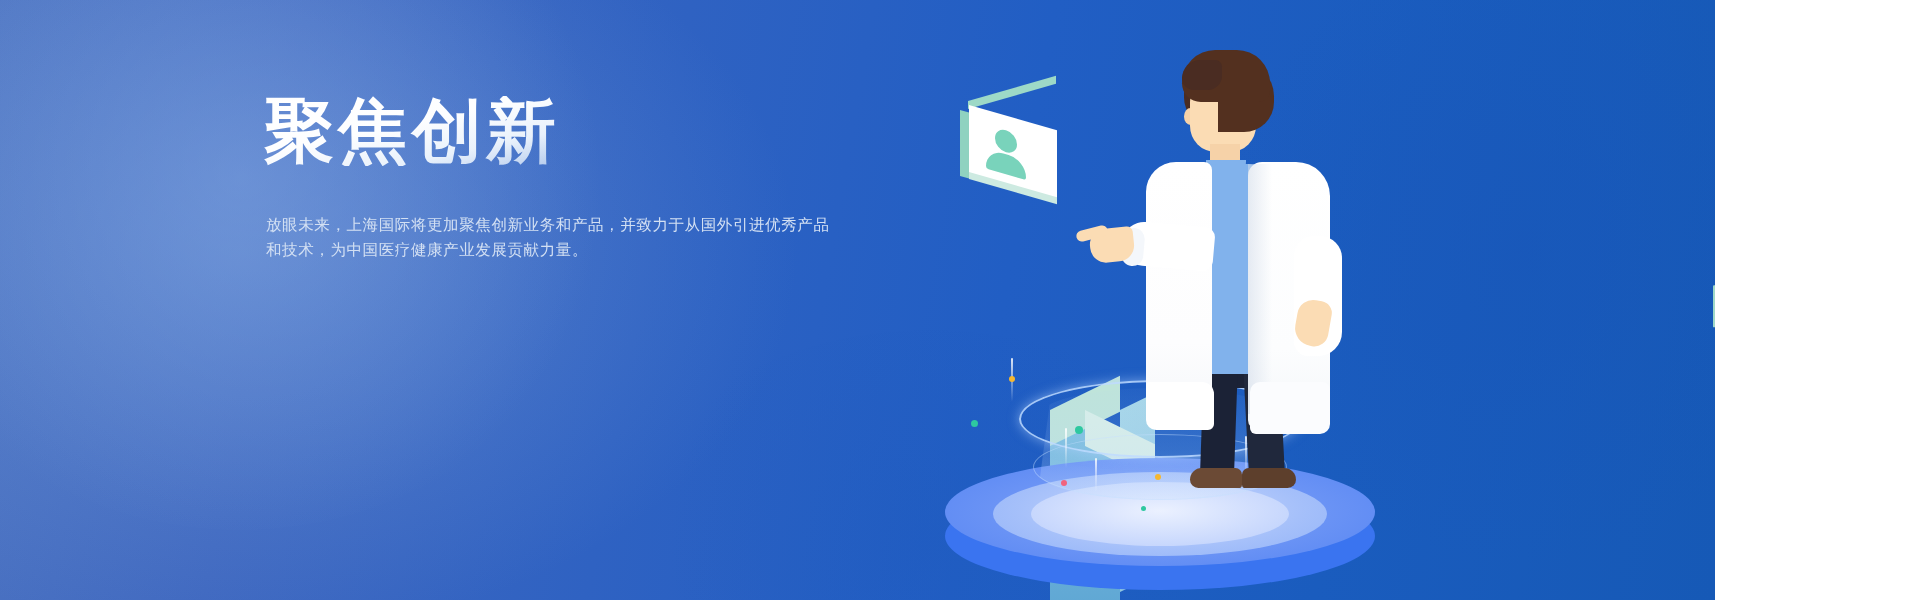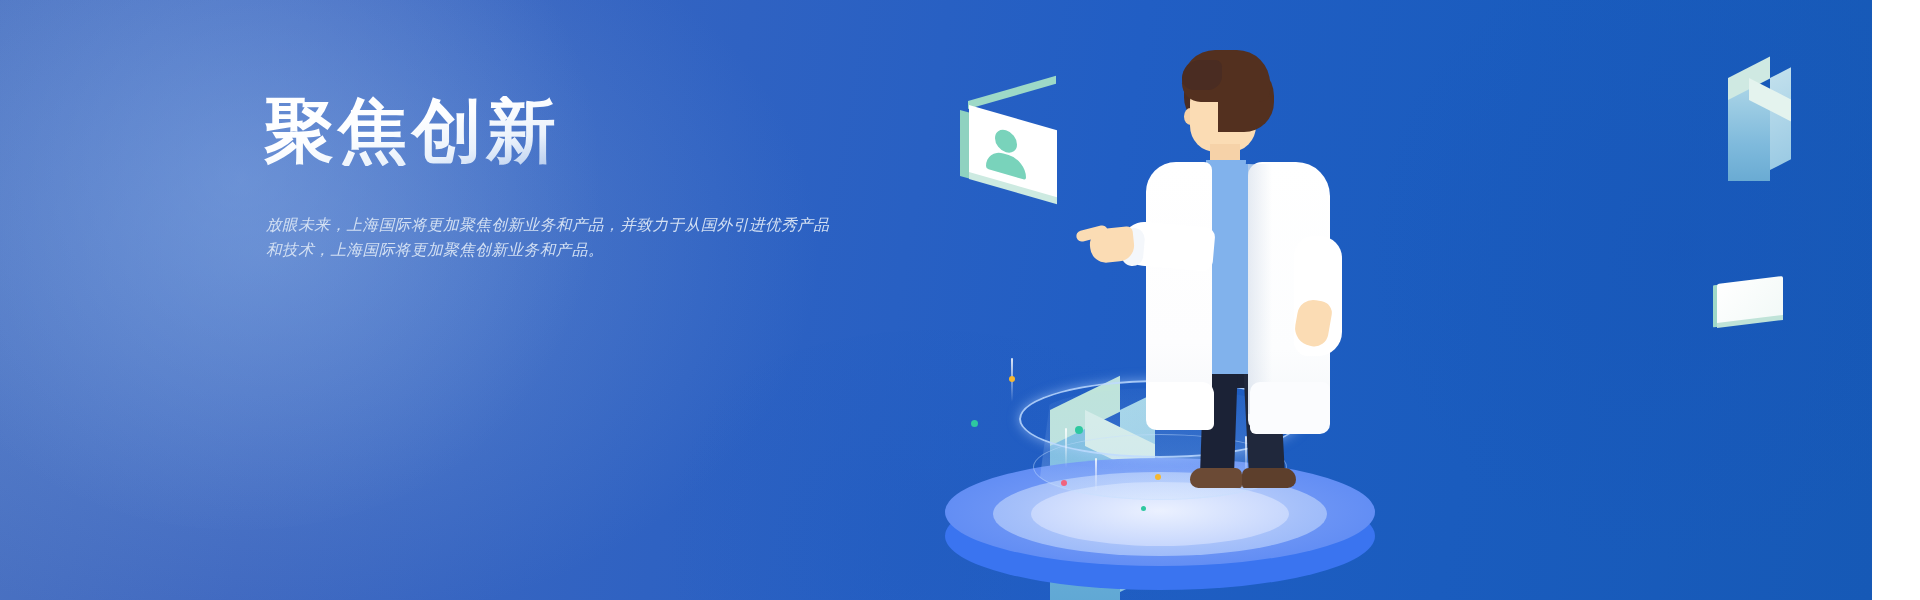--- a/index.html
+++ b/index.html
@@ -1,20 +1,20 @@
 <!DOCTYPE html>
 <html><head>
 <meta charset="utf-8">
 <style>
   * { margin:0; padding:0; box-sizing:border-box; }
   html,body { width:1920px; height:600px; overflow:hidden; }
   body { font-family:"Liberation Sans", sans-serif; }
 
   #banner {
-    position:relative; width:1872px; height:600px; overflow:hidden;
+    position:relative; width:1715px; height:600px; overflow:hidden;
     background:
       radial-gradient(ellipse 900px 620px at 14% 42%, rgba(110,150,215,0.55) 0%, rgba(110,150,215,0) 62%),
       linear-gradient(100deg, #4d74c2 0%, #3f68c0 17%, #2f62c2 38%, #215ec4 58%, #1a5cbe 78%, #1659b6 100%);
   }
 
   
   .blob { position:absolute; border-radius:50%; pointer-events:none; }
   .blob-a { left:-140px; top:-170px; width:760px; height:700px;
             background:radial-gradient(circle, rgba(140,175,230,0.40) 0%, rgba(140,175,230,0) 70%); }
   .blob-b { left:620px; top:330px; width:620px; height:430px;
@@ -36,21 +36,21 @@
     -webkit-text-fill-color:transparent; color:transparent;
   }
   #headline-1 { margin-left:4px; }
   #headline-2 { margin-top:24px; margin-left:0px; }
 
   #subtitle {
     margin-top:46px; margin-left:6px;
     font-size:15.5px; line-height:25px; letter-spacing:0.6px;
     color:#d3e0f3; font-weight:normal; max-width:600px;
   }
-  #subtitle div { white-space:nowrap;font-style:italic; }
+  #subtitle div { white-space:nowrap; }
 
   
   #illustration { position:absolute; left:1000px; top:0; width:920px; height:600px; }
 
   
   .iso-block { position:absolute; }
   .iso-top   { position:absolute; }
   .iso-front { position:absolute; }
   .iso-side  { position:absolute; }
 
@@ -311,21 +311,21 @@
 <div id="banner">
 
   <div class="blob blob-a"></div>
   <div class="blob blob-b"></div>
   <div class="blob blob-c"></div>
 
   <div id="text-block">
     <div class="headline" id="headline-1">聚焦创新</div>
     <div id="subtitle">
       <div>放眼未来，上海国际将更加聚焦创新业务和产品，并致力于从国外引进优秀产品</div>
-      <div>和技术，上海国际将更加聚焦创新业务和产品。</div>
+      <div>和技术，为中国医疗健康产业发展贡献力量。</div>
     </div>
   </div>
 
   <div id="illustration">
 
     <div class="iso-block" id="block-bottom-left">
       <div class="iso-side"></div>
       <div class="iso-front"></div>
       <div class="iso-top"></div>
       <div class="iso-top iso-top2"></div>

